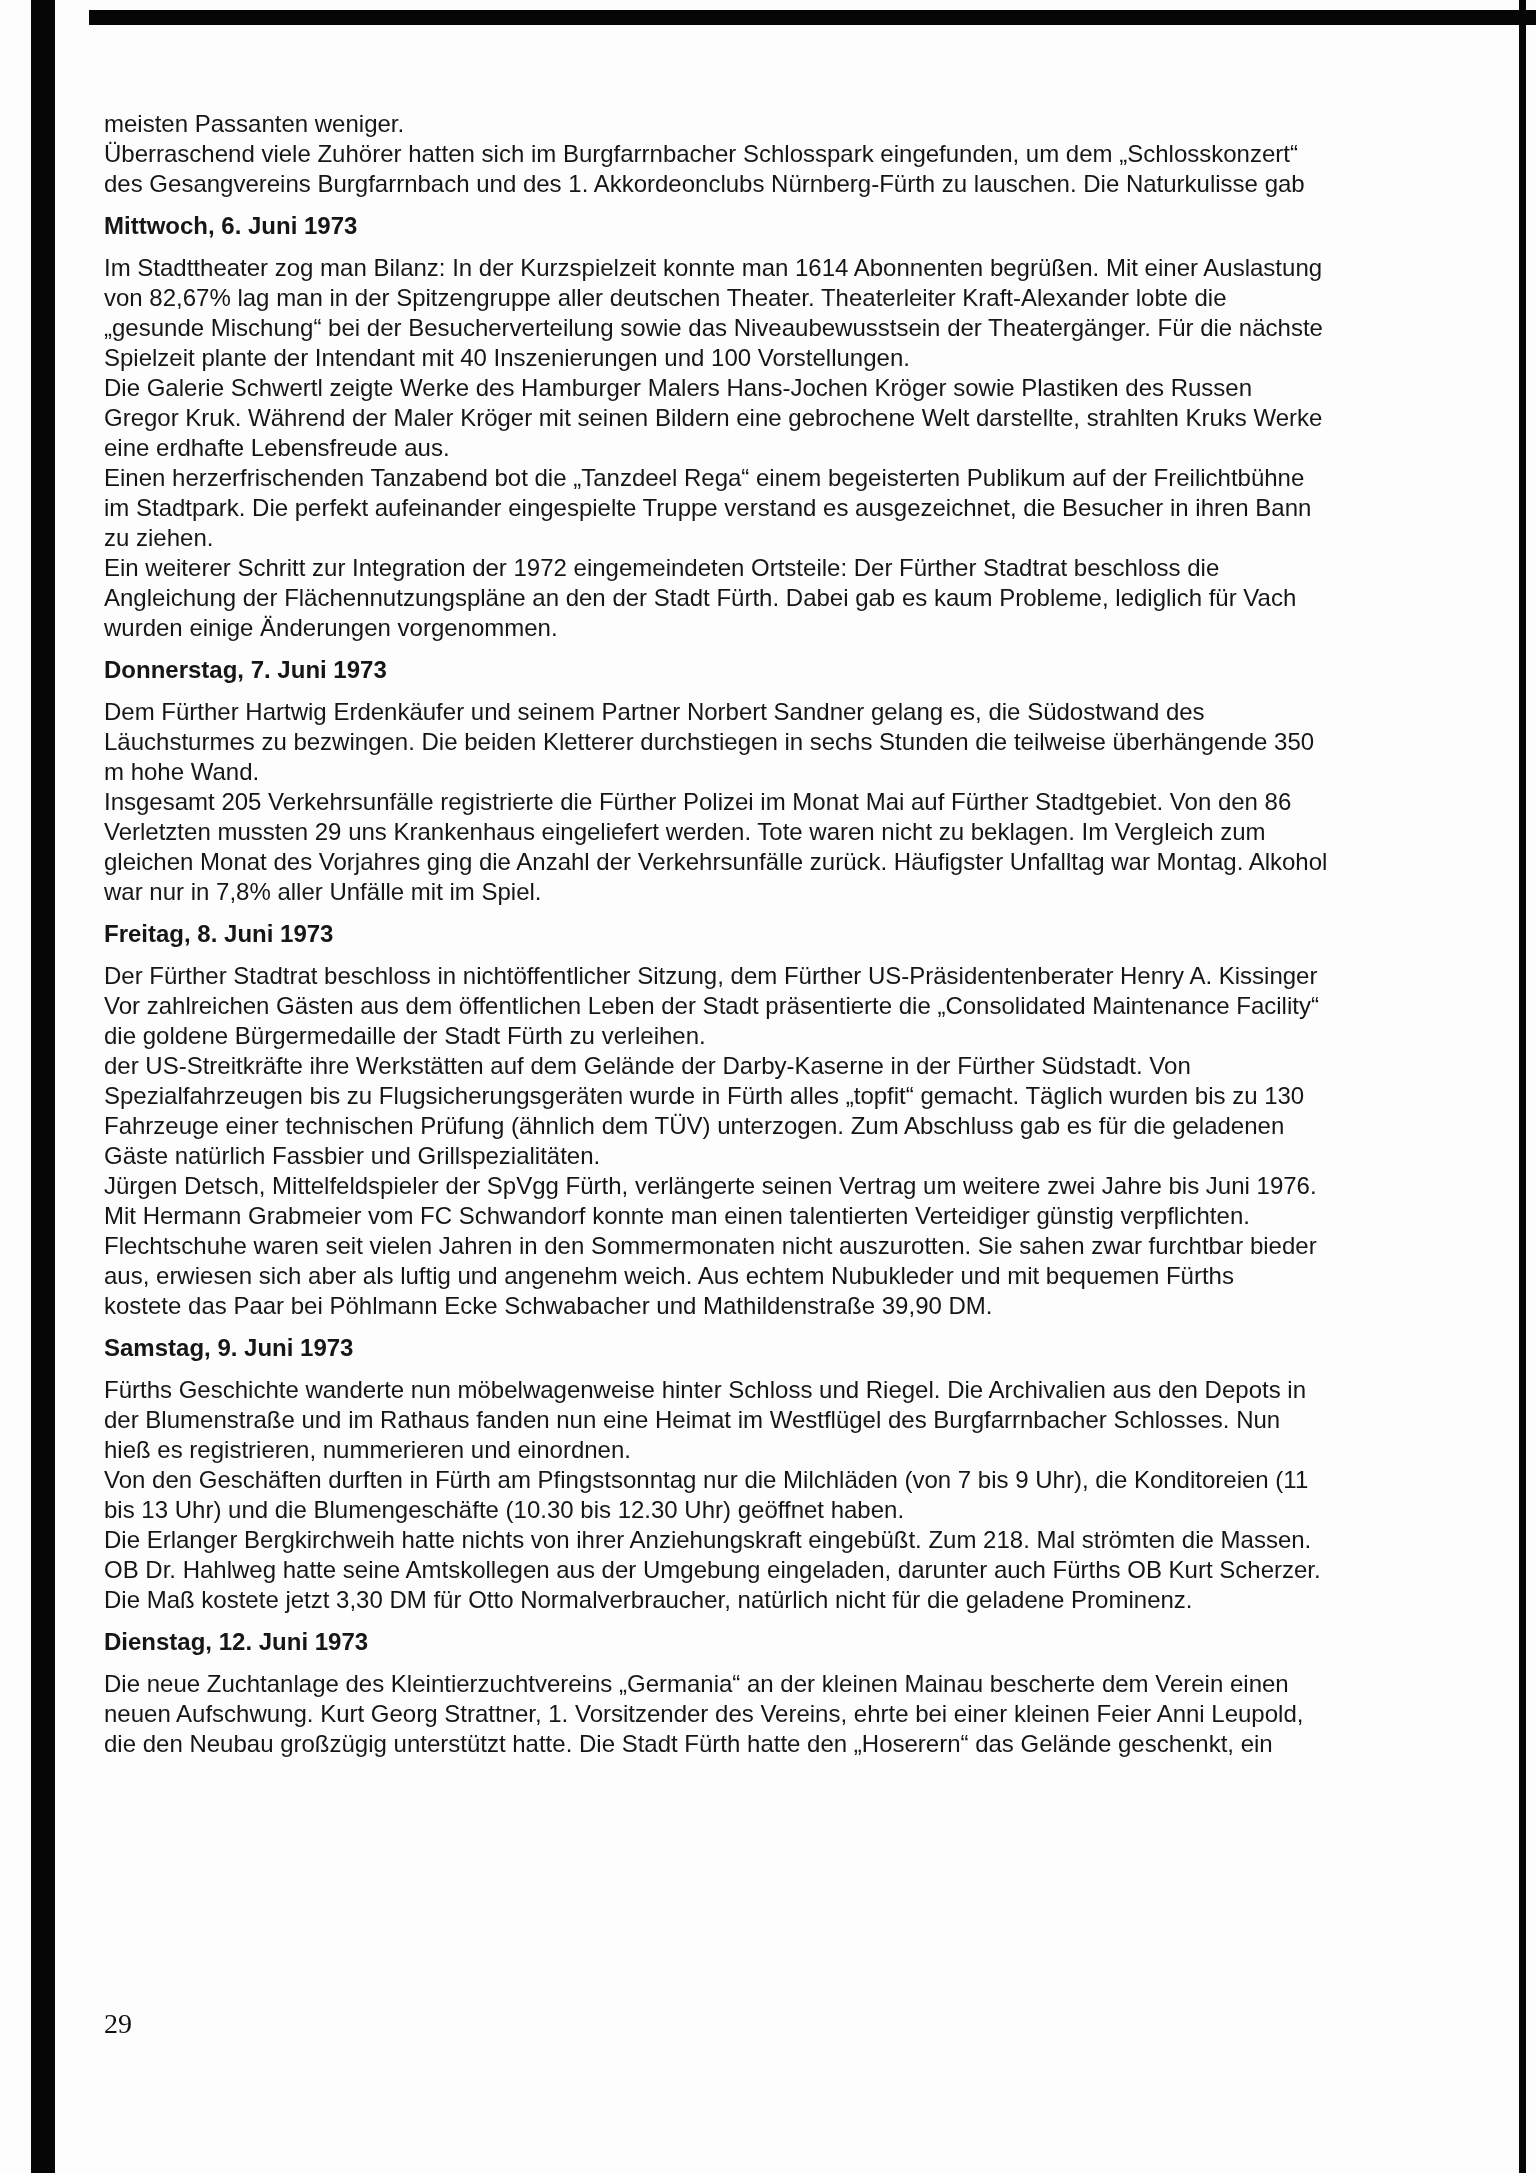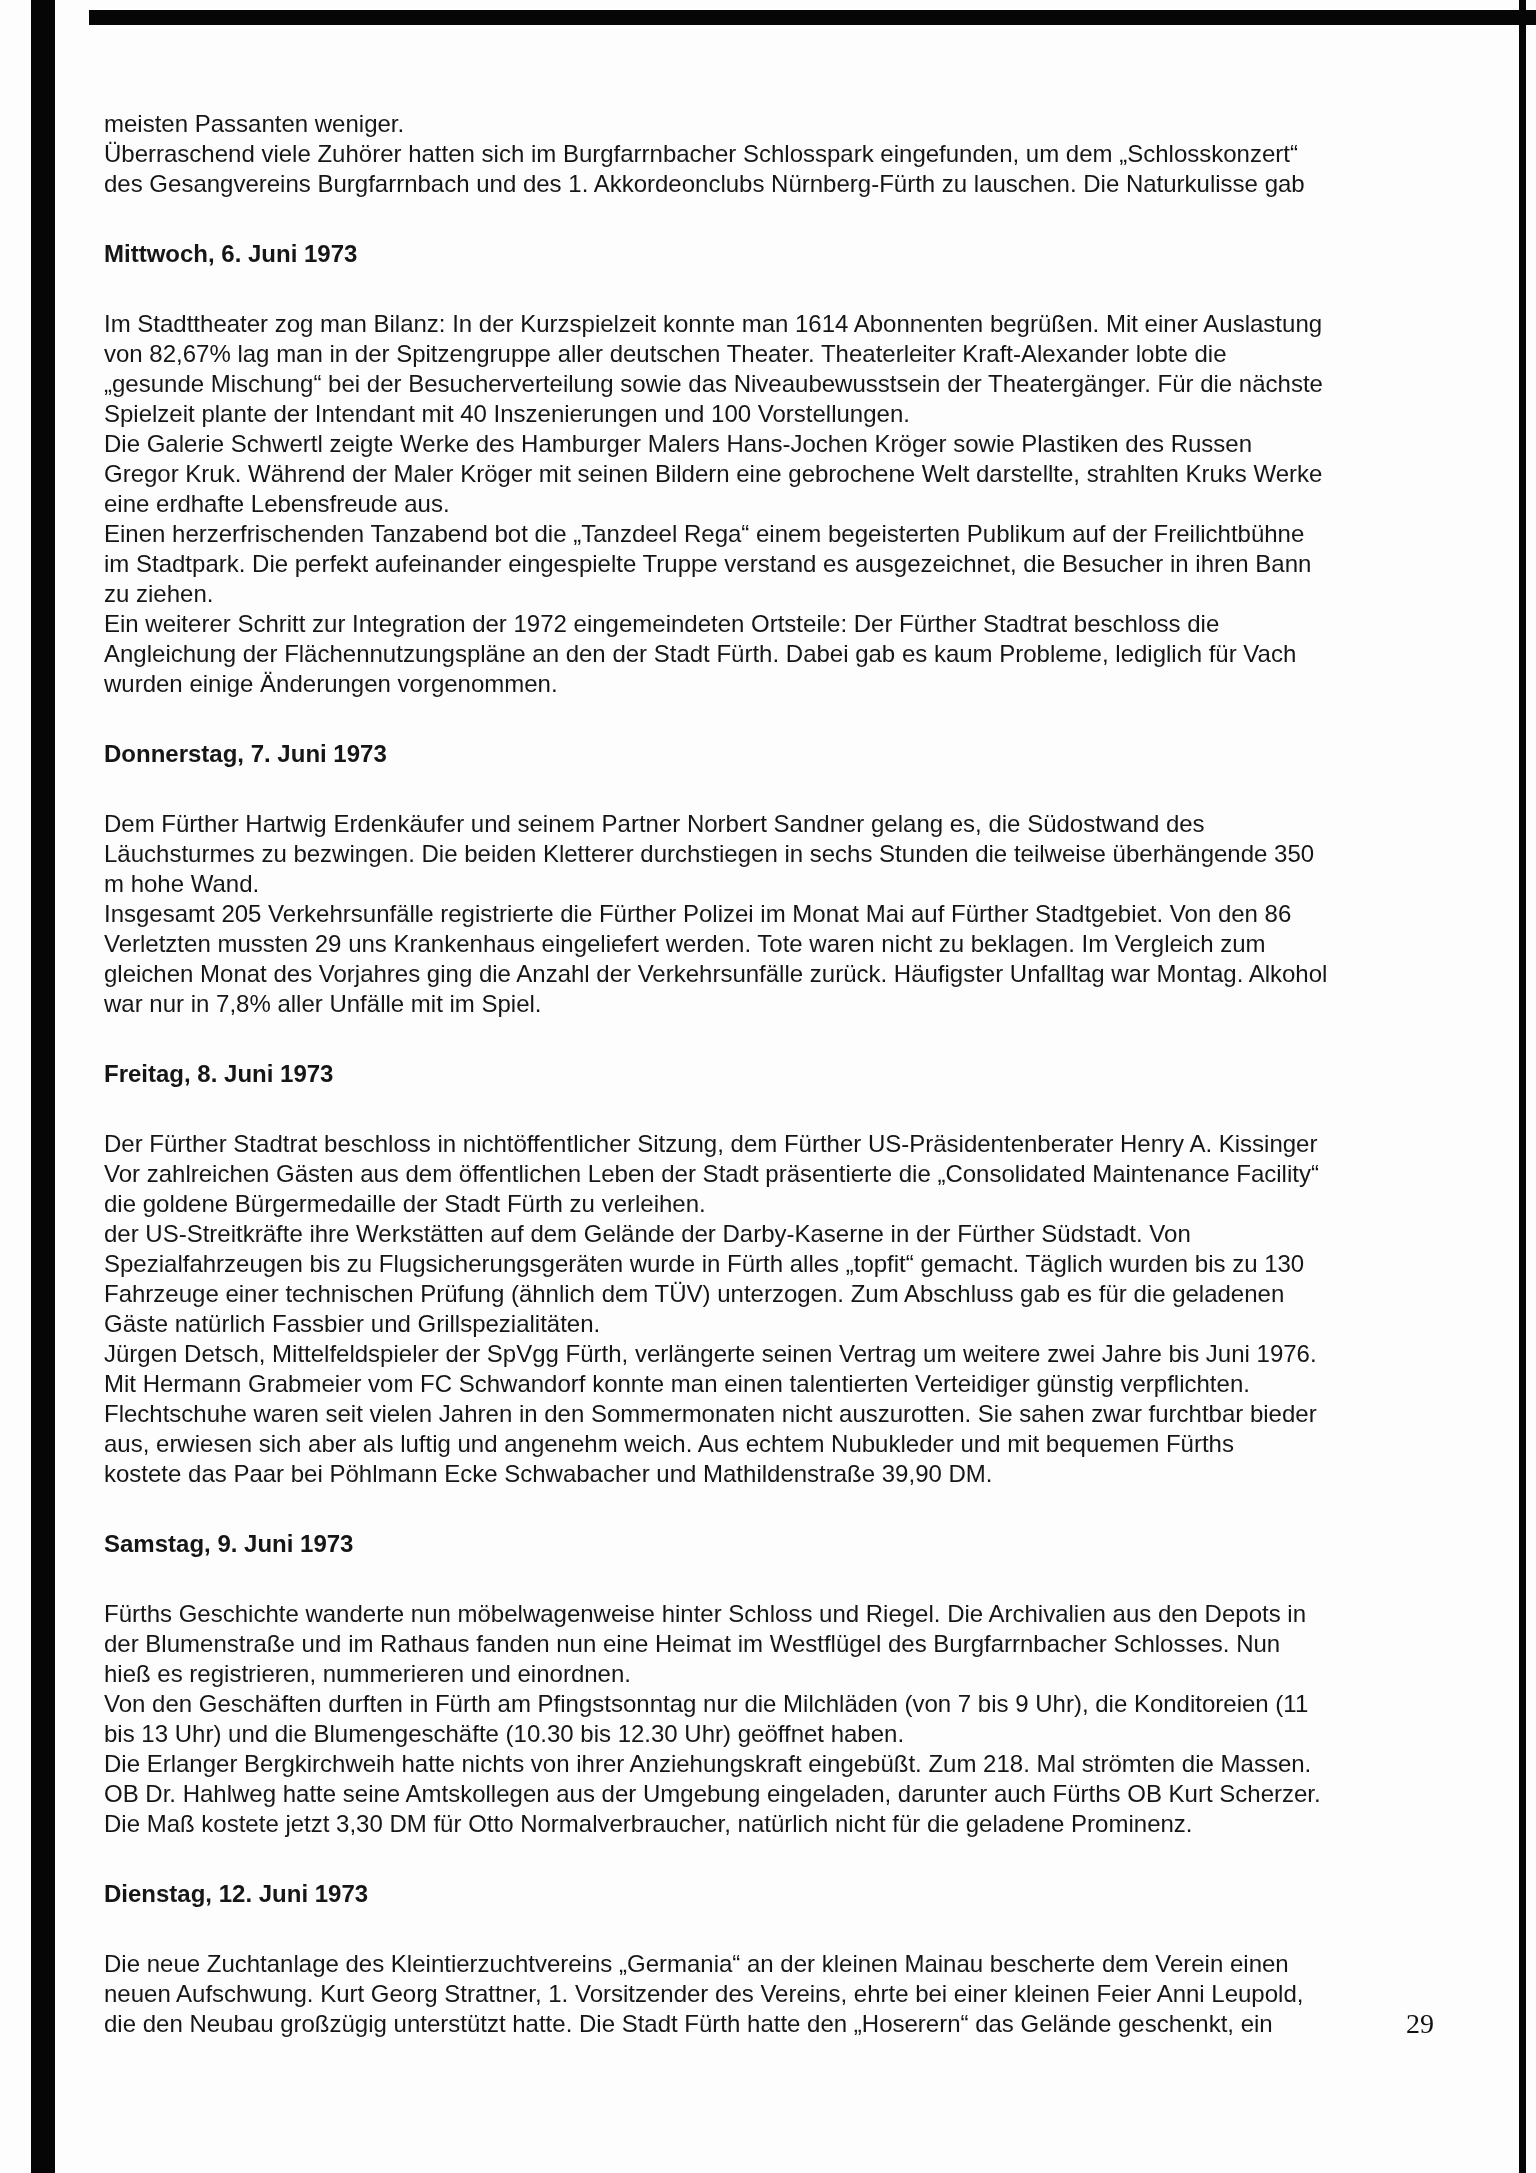--- a/index.html
+++ b/index.html
@@ -40,32 +40,32 @@
     width: 1380px;
     font-size: 24px;
     line-height: 30px;
   }
   .section { margin: 0; }
   .date-heading {
     font-size: 24px;
     font-weight: bold;
     height: 30px;
     line-height: 30px;
-    margin: 40px 0;
+    margin: 12px 0;
   }
   .text-line {
     height: 30px;
     line-height: 30px;
     white-space: nowrap;
   }
   .page-number {
     position: absolute;
     left: 104px; top: 2008px;
     width: 1330px;
-    text-align: right;
+    text-align: left;
     font-family: "Liberation Serif", serif;
     font-size: 28px;
     color: #111;
   }
 </style>
 </head>
 <body>
 
 <div class="scan-bar-left"></div>
 <div class="scan-bar-top"></div>

